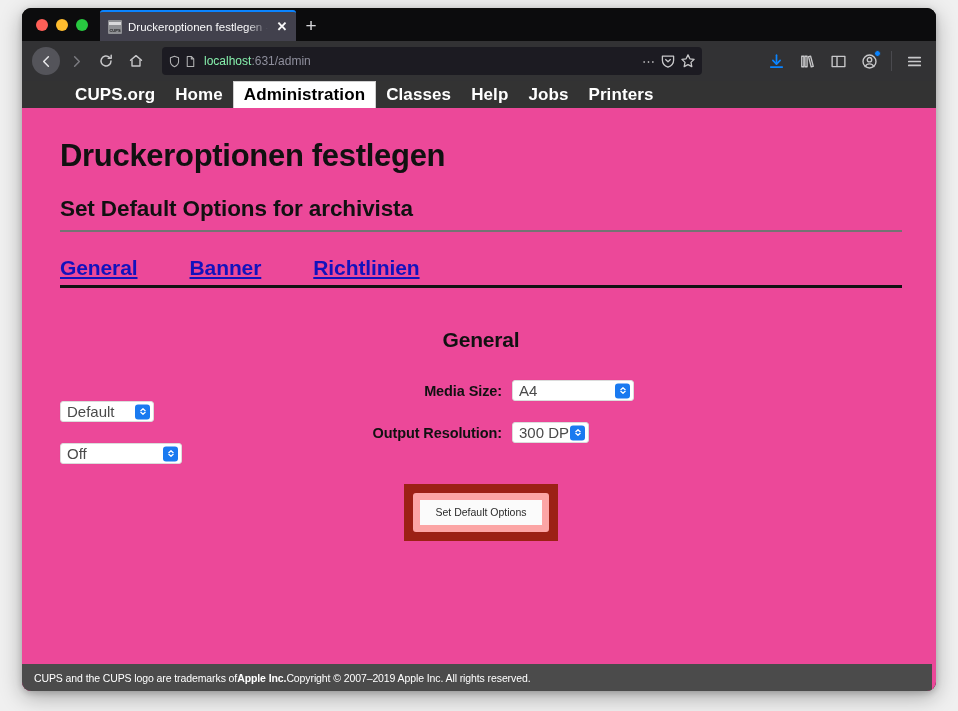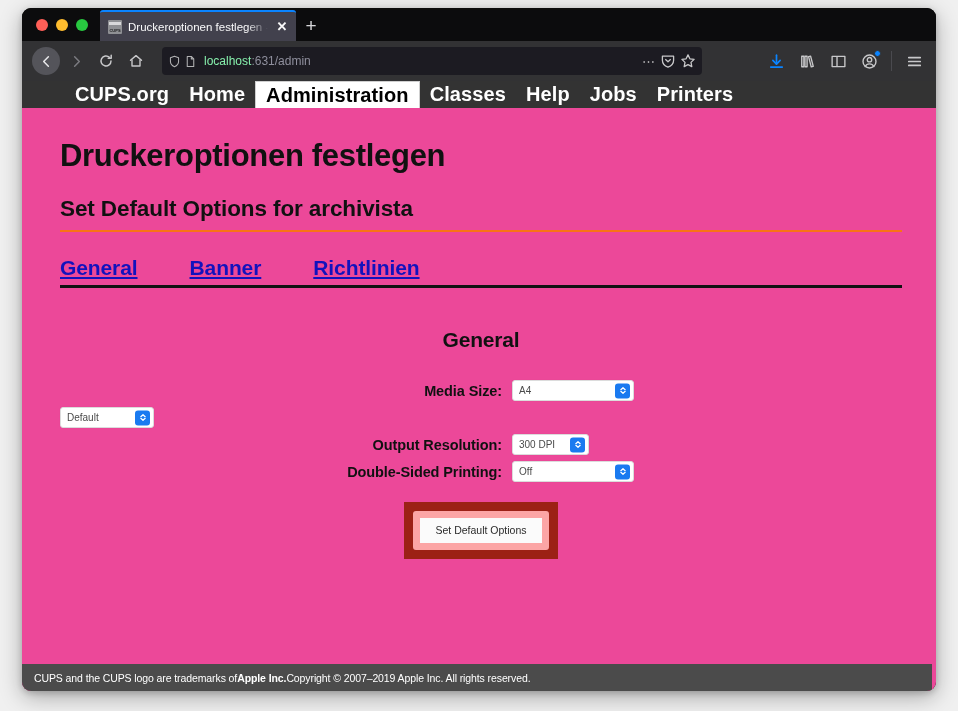--- a/index.html
+++ b/index.html
@@ -211,21 +211,21 @@
   }
 
   
   .cups-nav {
     height: 27px;
     background: #333333;
     display: flex;
     align-items: stretch;
     padding-left: 43px;
     flex: 0 0 auto;
-    font-size: 20px;
+    font-size: 17px;
   }
   .cups-nav-item {
     display: flex;
     align-items: center;
     padding: 0 10px;
     color: #ffffff;
     font-weight: bold;
     white-space: nowrap;
     letter-spacing: 0.1px;
   }
@@ -255,21 +255,21 @@
     letter-spacing: -0.3px;
     margin-bottom: 22px;
   }
 
   h2.section-title {
     font-size: 22.5px;
     font-weight: bold;
     color: #111111;
     letter-spacing: -0.1px;
     padding-bottom: 8px;
-    border-bottom: 2px solid #f97316;
+    border-bottom: 2px solid #737373;
     margin-bottom: 20px;
   }
 
   .query-btn {
     display: inline-block;
     font-size: 10.5px;
     color: #2b2b2b;
     background: #fbfbfb;
     border: 1px solid #d6d6d6;
     border-radius: 3px;
@@ -301,21 +301,21 @@
     color: #111111;
     margin-top: 40px;
     margin-bottom: 28px;
     letter-spacing: -0.2px;
   }
 
   
   .form-rows {
     display: flex;
     flex-direction: column;
-    gap: 6px;
+    gap: 0;
   }
   .form-row {
     display: flex;
     align-items: center;
   }
   .form-label {
     width: 452px;
     text-align: right;
     padding-right: 10px;
     font-size: 14.5px;
@@ -326,21 +326,21 @@
   }
   .select-box {
     position: relative;
     height: 21px;
     background: #ffffff;
     border: 1px solid #dcdcdc;
     border-radius: 3px;
     display: flex;
     align-items: center;
     padding-left: 6px;
-    font-size: 10px;
+    font-size: 15px;
     color: #4a4a4a;
     box-shadow: 0 0 1px rgba(0,0,0,0.08);
   }
   .select-value { line-height: 12px; }
   .select-arrow {
     position: absolute;
     right: 3px;
     top: 50%;
     transform: translateY(-50%);
     width: 15px; height: 15px;
@@ -563,21 +563,20 @@
             <span class="select-arrow">
               <svg width="10" height="10" viewBox="0 0 12 12" fill="none" stroke="#ffffff" stroke-width="1.5" stroke-linecap="round" stroke-linejoin="round">
                 <path d="M3.4 5 L6 2.6 L8.6 5"></path>
                   <path d="M3.4 7 L6 9.4 L8.6 7"></path>
               </svg>
             </span>
           </div>
         </div>
 
         <div class="form-row">
-          <div class="form-label">Double-Sided Printing:</div>
           <div class="select-box" style="width:122px;">
             <span class="select-value">Off</span>
             <span class="select-arrow">
               <svg width="10" height="10" viewBox="0 0 12 12" fill="none" stroke="#ffffff" stroke-width="1.5" stroke-linecap="round" stroke-linejoin="round">
                 <path d="M3.4 5 L6 2.6 L8.6 5"></path>
                   <path d="M3.4 7 L6 9.4 L8.6 7"></path>
               </svg>
             </span>
           </div>
         </div>

